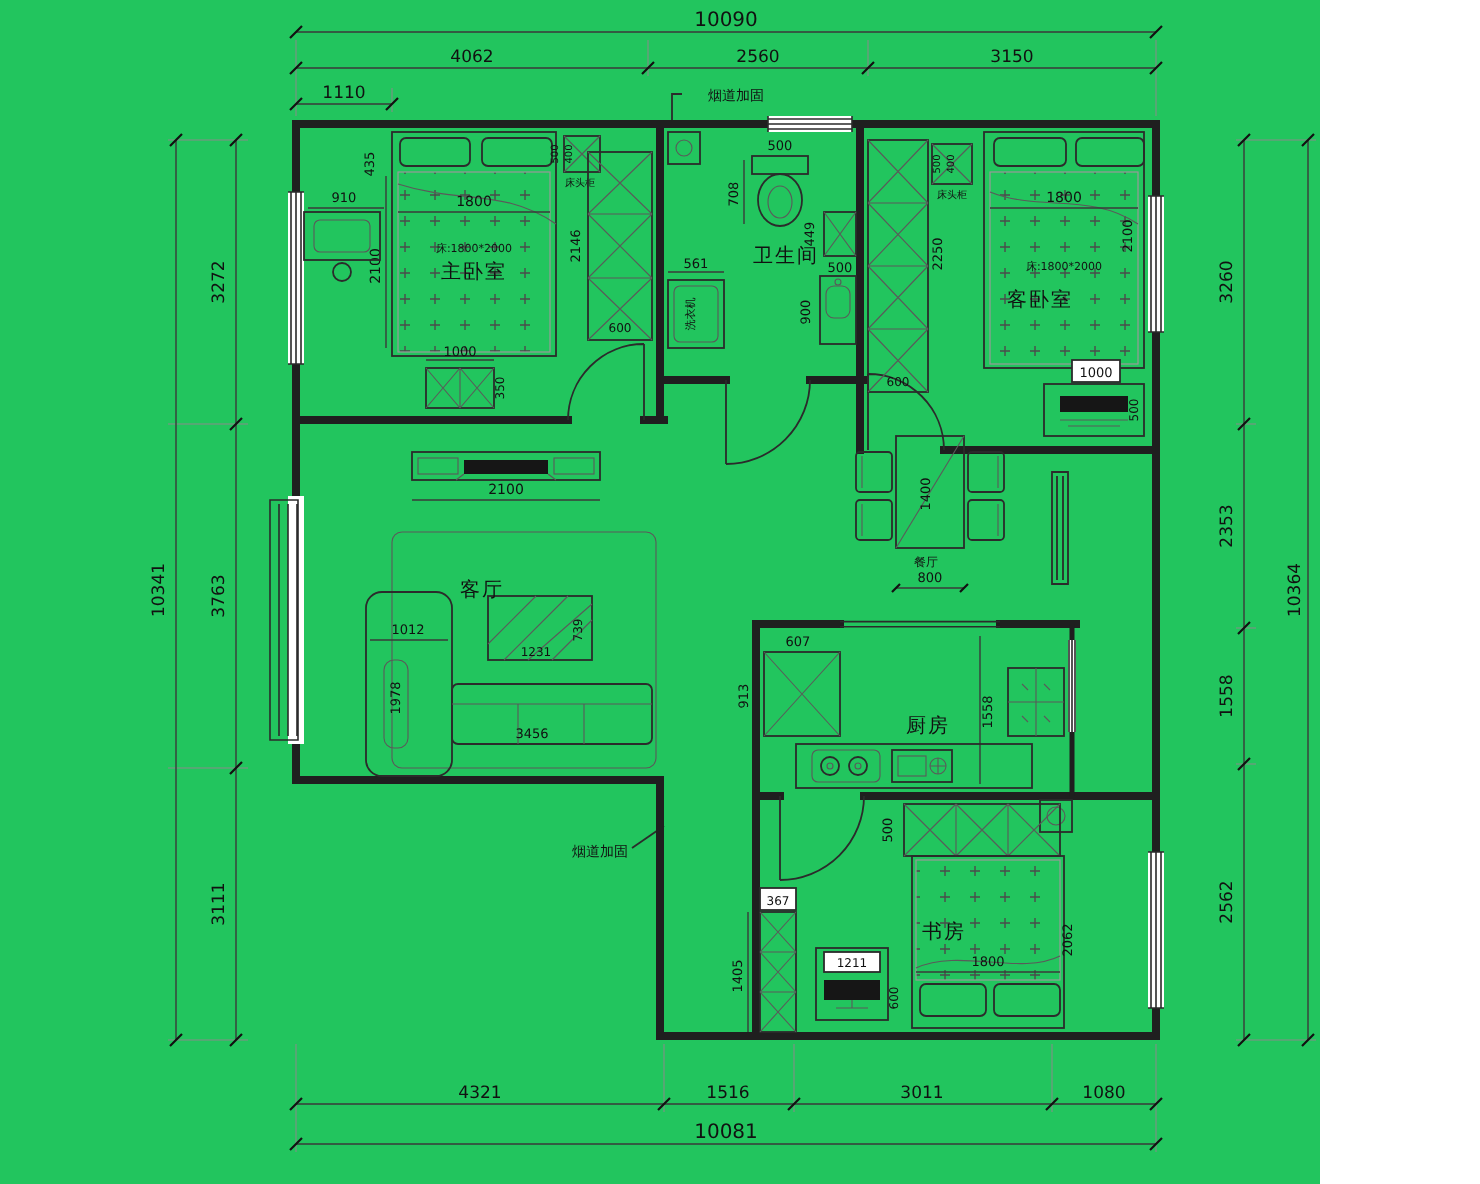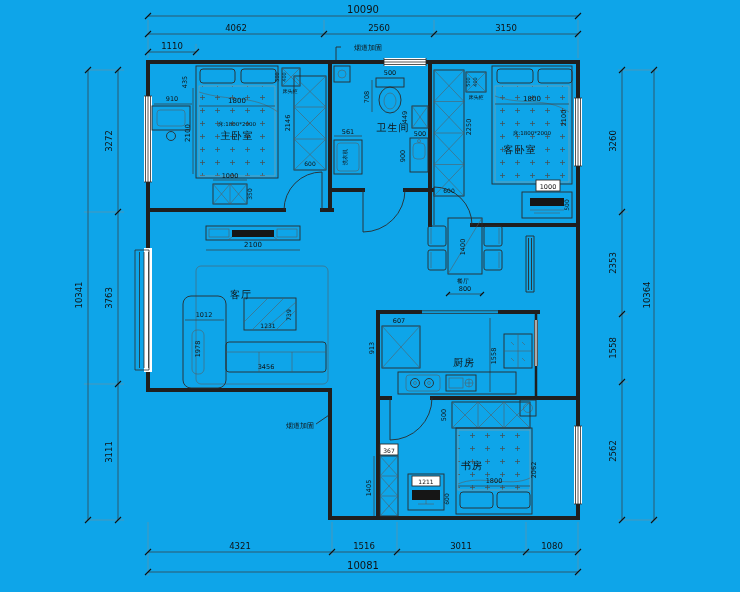--- a/index.html
+++ b/index.html
@@ -1,16 +1,16 @@
 <!DOCTYPE html>
 <html><head>
 <meta charset="utf-8">
 <style>
   html,body{margin:0;padding:0;background:#fff;}
-  .sheet{position:relative;width:740px;height:592px;background:#0ea5e9;overflow:hidden;}
+  .sheet{position:relative;width:660px;height:592px;background:#22c55e;overflow:hidden;}
   svg{display:block;}
   
   .wall{stroke:#1f1f1f;stroke-width:4;fill:none;stroke-linecap:square;}
   .wallthin{stroke:#1f1f1f;stroke-width:2.5;fill:none;}
   .thin{stroke:#2b2b2b;stroke-width:.9;fill:none;}
   .xthin{stroke:#5a5a5a;stroke-width:.55;fill:none;}
   .dimline{stroke:#3a3a3a;stroke-width:.7;fill:none;}
   .ext{stroke:#8a8a8a;stroke-width:.5;fill:none;}
   .tick{stroke:#111;stroke-width:1.1;fill:none;}
   .win{stroke:#2b2b2b;stroke-width:.8;fill:none;}

